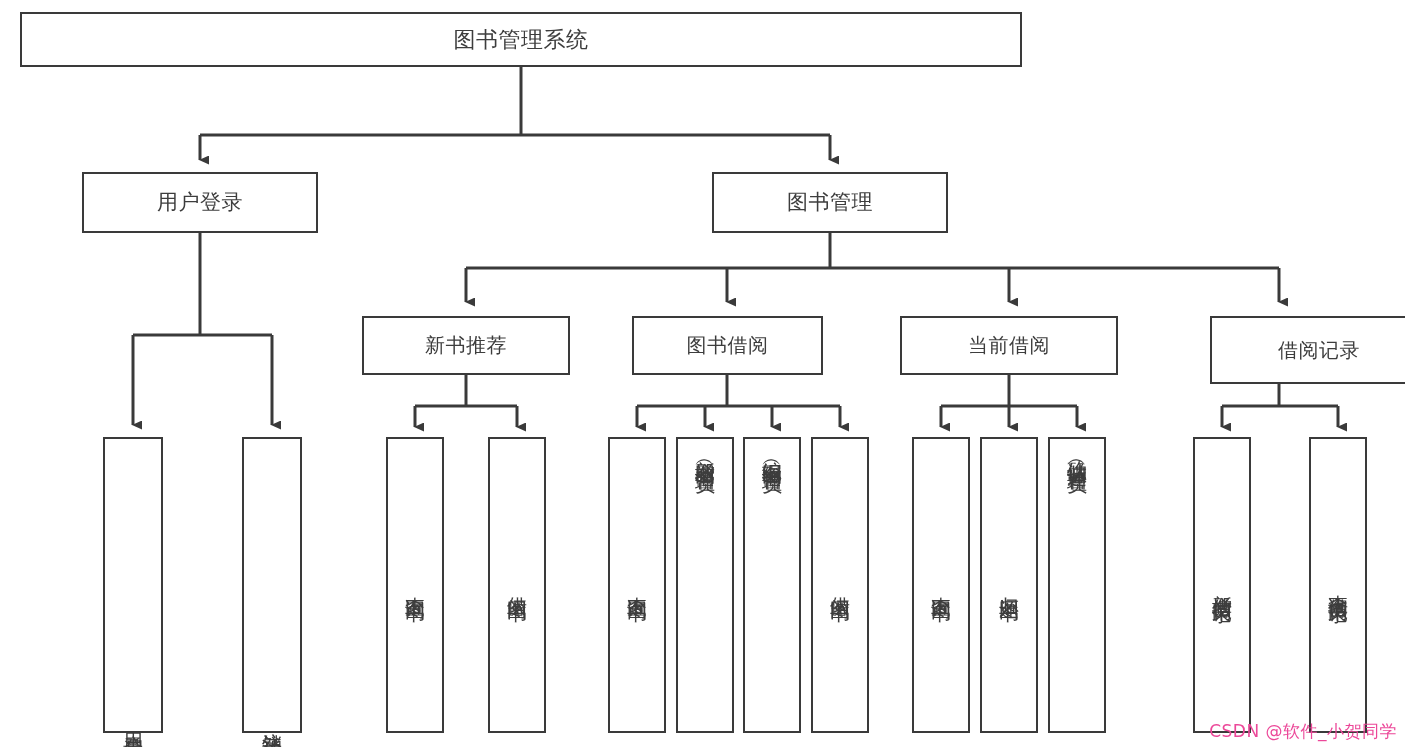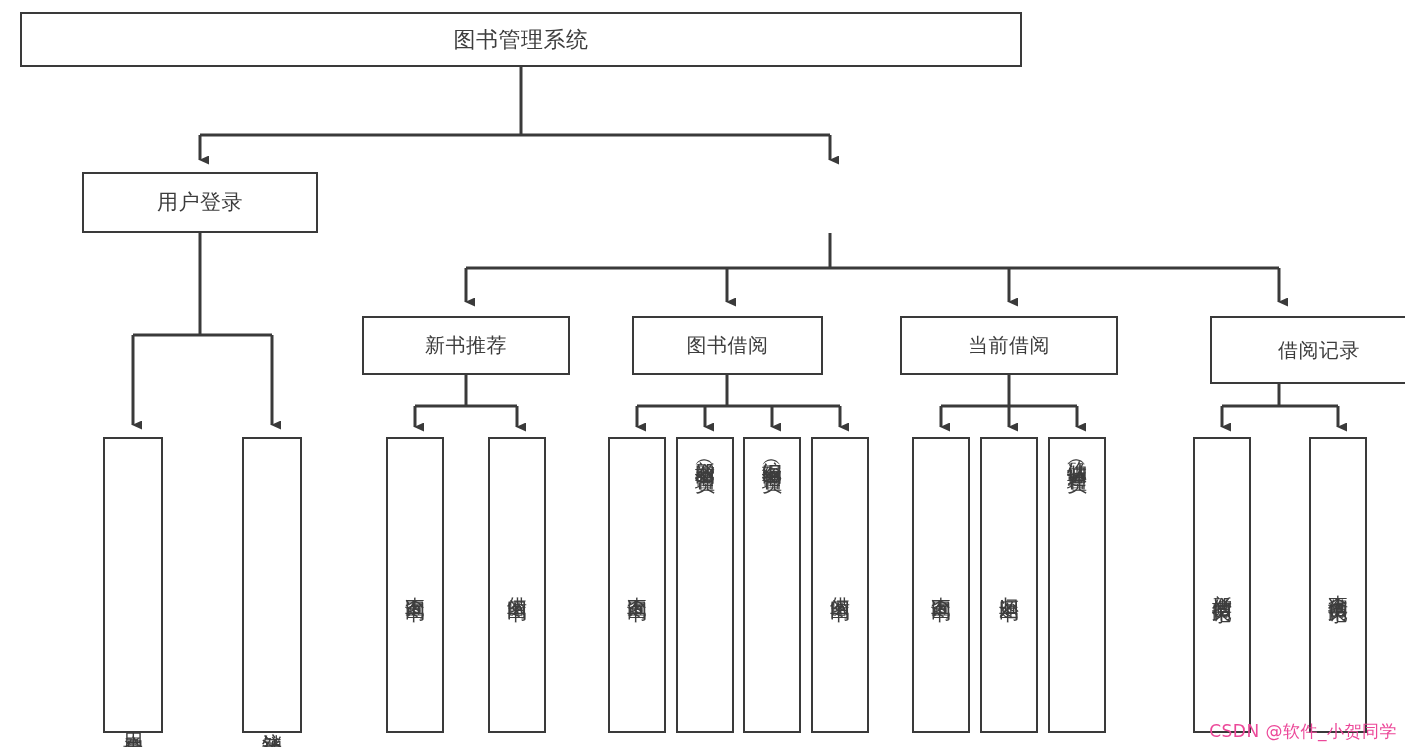--- a/index.html
+++ b/index.html
@@ -135,20 +135,23 @@
     </g>
   </svg>
 
   <div class="node root" style="left:20px; top:12px; width:1002px; height:55px;">
     <span class="node-label">图书管理系统</span>
   </div>
 
   <div class="node level1" style="left:82px; top:172px; width:236px; height:61px;">
     <span class="node-label">用户登录</span>
   </div>
+  <div class="node level1" style="left:712px; top:172px; width:236px; height:61px;">
+    <span class="node-label">图书管理</span>
+  </div>
 
   <div class="node level2" style="left:632px; top:316px; width:191px; height:59px;">
     <span class="node-label">图书借阅</span>
   </div>
   <div class="node level2" style="left:362px; top:316px; width:208px; height:59px;">
     <span class="node-label">新书推荐</span>
   </div>
   <div class="node level2" style="left:900px; top:316px; width:218px; height:59px;text-align:center;">
     <span class="node-label">当前借阅</span>
   </div>

